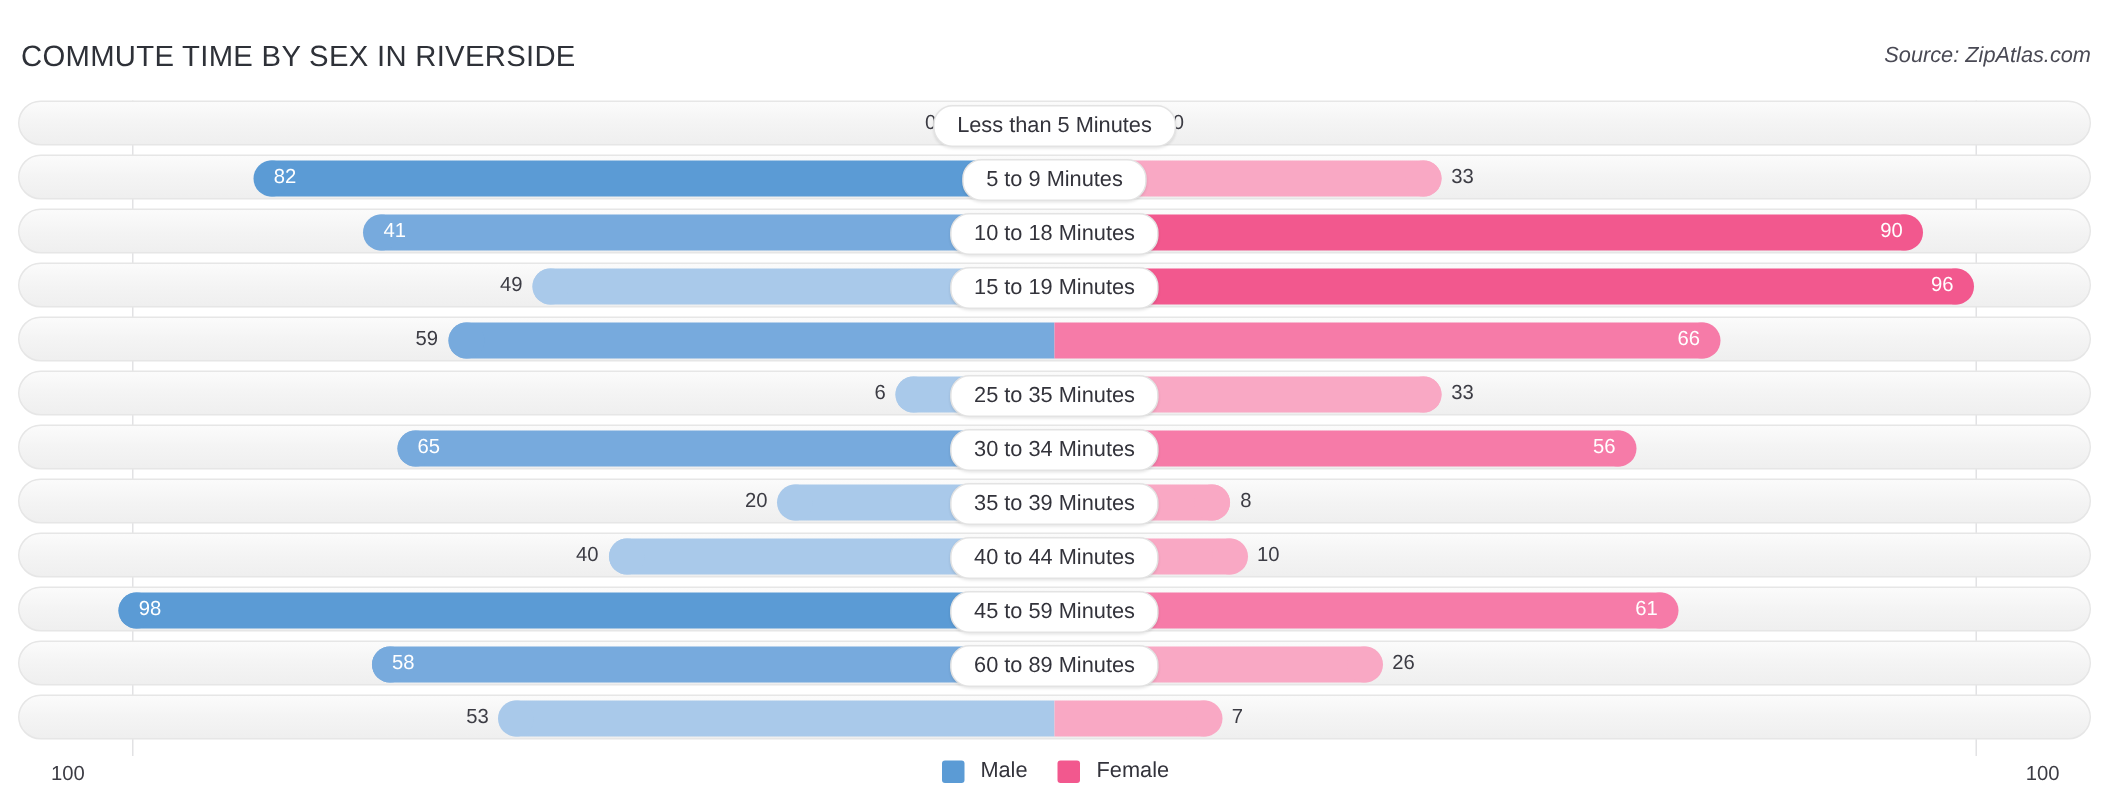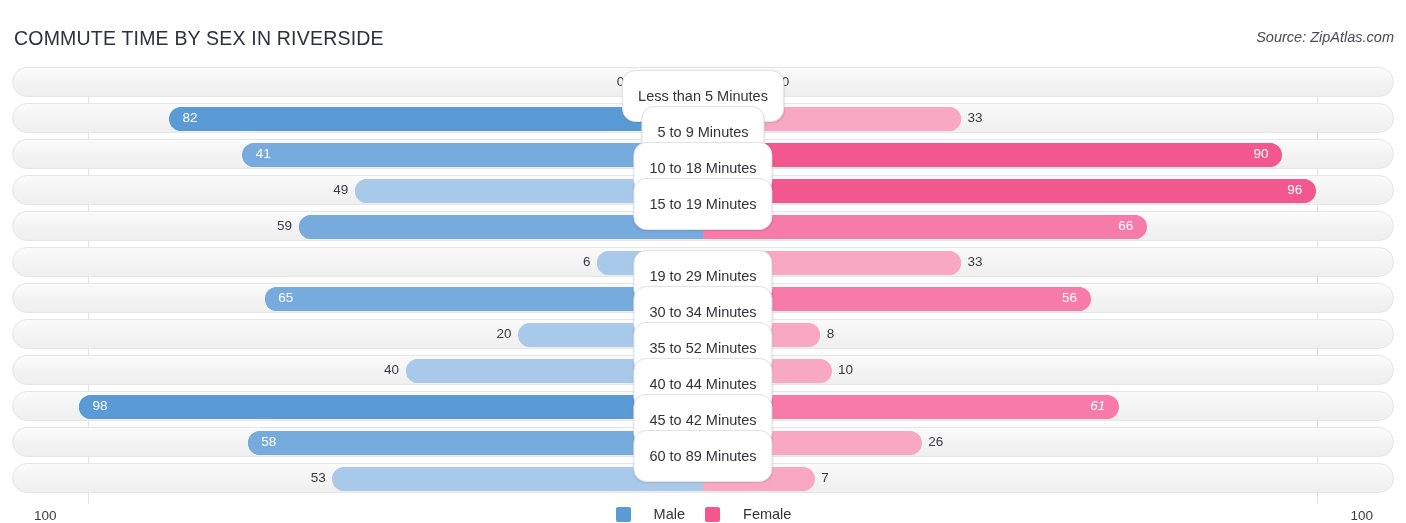--- a/index.html
+++ b/index.html
@@ -120,21 +120,21 @@
   .val.right-out { }
 
   
   .center-label {
     position: absolute;
     top: 2px;
     left: 50%;
     transform: translateX(-50%);
     height: 26px;
     line-height: 26px;
-    padding: 12px 15px;
+    padding: 0 15px;
     background: #ffffff;
     border: 1px solid #e3e3e3;
     border-radius: 13px;
     font-size: 14.5px;
     color: #33333b;
     white-space: nowrap;
     box-shadow: 0 1px 2px rgba(0,0,0,0.10);
     z-index: 5;
   }
   
@@ -158,21 +158,21 @@
     left: 0; right: 0;
     top: 6px;
     display: flex;
     justify-content: center;
     align-items: center;
     gap: 20px;
   }
   .legend-item {
     display: flex;
     align-items: center;
-    gap: 23px;
+    gap: 11px;
   }
   .legend-swatch {
     width: 15px;
     height: 15px;
     border-radius: 2px;
     display: inline-block;
   }
   .legend-text {
     font-size: 14.5px;
     color: #33333b;
@@ -259,21 +259,21 @@
         <div class="row">
           <div class="row-inner">
             <div class="bar left" style="width: 7.648%; background: rgb(169, 201, 234);">
               <div class="cap" style="background: rgb(169, 201, 234);"></div>
             </div>
             <div class="bar right" style="width: 18.664%; background: rgb(249, 168, 196);">
               <div class="cap" style="background: rgb(249, 168, 196);"></div>
             </div>
             <div class="val outside left-out" style="right: calc(57.648% + 7px);">6</div>
             <div class="val outside right-out" style="left: calc(68.664% + 7px);">33</div>
-            <div class="center-label">19 to 29 Minutes</div>
+            <div class="center-label">25 to 35 Minutes</div>
           </div>
         </div>
         <div class="row">
           <div class="row-inner">
             <div class="bar left" style="width: 31.72%; background: rgb(119, 170, 221);">
               <div class="cap" style="background: rgb(119, 170, 221);"></div>
             </div>
             <div class="bar right" style="width: 28.048%; background: rgb(246, 123, 168);">
               <div class="cap" style="background: rgb(246, 123, 168);"></div>
             </div>
@@ -285,21 +285,21 @@
         <div class="row">
           <div class="row-inner">
             <div class="bar left" style="width: 13.36%; background: rgb(169, 201, 234);">
               <div class="cap" style="background: rgb(169, 201, 234);"></div>
             </div>
             <div class="bar right" style="width: 8.464%; background: rgb(249, 168, 196);">
               <div class="cap" style="background: rgb(249, 168, 196);"></div>
             </div>
             <div class="val outside left-out" style="right: calc(63.36% + 7px);">20</div>
             <div class="val outside right-out" style="left: calc(58.464% + 7px);">8</div>
-            <div class="center-label">35 to 52 Minutes</div>
+            <div class="center-label">35 to 39 Minutes</div>
           </div>
         </div>
         <div class="row">
           <div class="row-inner">
             <div class="bar left" style="width: 21.52%; background: rgb(169, 201, 234);">
               <div class="cap" style="background: rgb(169, 201, 234);"></div>
             </div>
             <div class="bar right" style="width: 9.28%; background: rgb(249, 168, 196);">
               <div class="cap" style="background: rgb(249, 168, 196);"></div>
             </div>
@@ -310,22 +310,22 @@
         </div>
         <div class="row">
           <div class="row-inner">
             <div class="bar left" style="width: 45.184%; background: rgb(91, 155, 213);">
               <div class="cap" style="background: rgb(91, 155, 213);"></div>
             </div>
             <div class="bar right" style="width: 30.088%; background: rgb(246, 123, 168);">
               <div class="cap" style="background: rgb(246, 123, 168);"></div>
             </div>
             <div class="val inside left-out" style="right: auto; left: calc(4.816% + 13px); transform: translate(0px, -50%); padding-left: 0px; text-align: right;">98</div>
-            <div class="val inside right-out" style="right: calc(19.912% + 13px); font-style: italic;">61</div>
-            <div class="center-label">45 to 42 Minutes</div>
+            <div class="val inside right-out" style="right: calc(19.912% + 13px);">61</div>
+            <div class="center-label">45 to 59 Minutes</div>
           </div>
         </div>
         <div class="row">
           <div class="row-inner">
             <div class="bar left" style="width: 32.944%; background: rgb(119, 170, 221);">
               <div class="cap" style="background: rgb(119, 170, 221);"></div>
             </div>
             <div class="bar right" style="width: 15.808%; background: rgb(249, 168, 196);">
               <div class="cap" style="background: rgb(249, 168, 196);"></div>
             </div>

